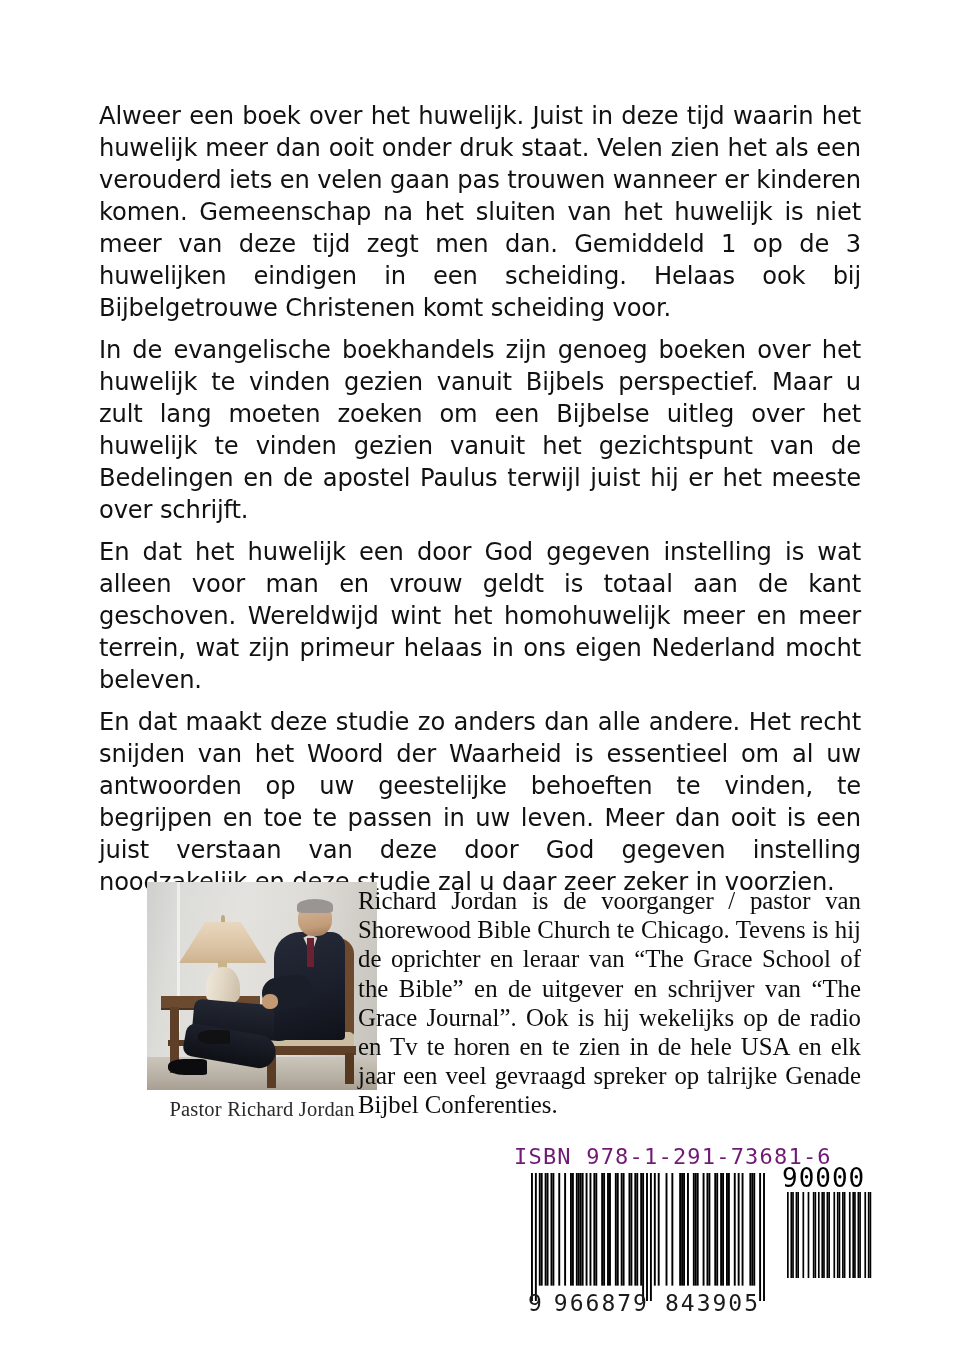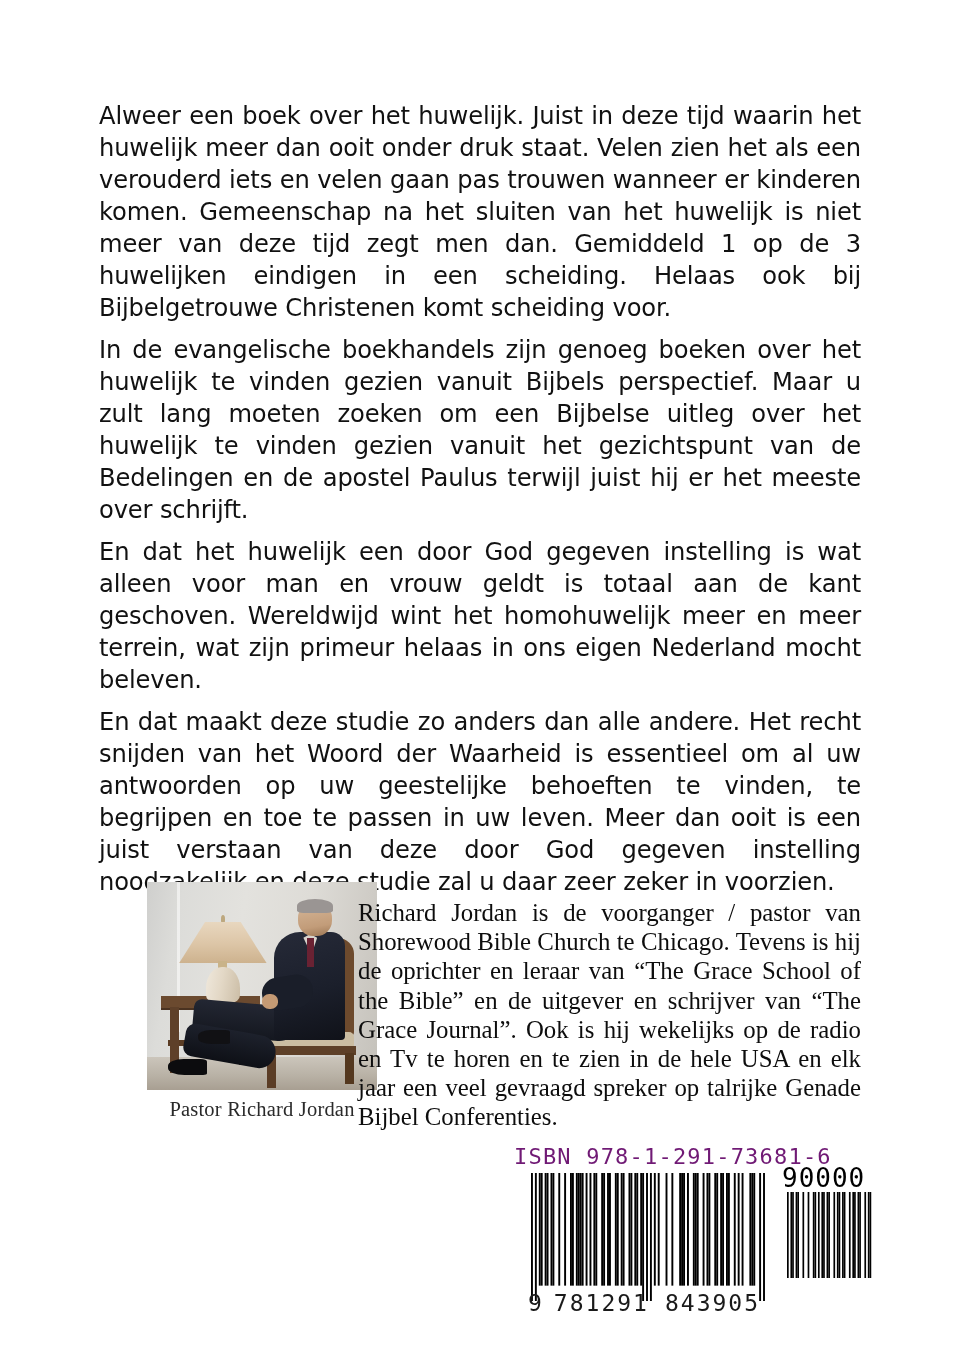--- a/index.html
+++ b/index.html
@@ -313,21 +313,21 @@
     font-family: "Liberation Serif", serif;
     font-size: 20.5px;
     line-height: 24px;
     color: #2a2a2a;
     letter-spacing: 0.2px;
   }
 
   .bio {
     position: absolute;
     left: 259px;
-    top: 16px;
+    top: 4px;
     width: 503px;
     margin: 0;
     font-family: "Liberation Serif", serif;
     font-size: 24.8px;
     line-height: 29.2px;
     text-align: justify;
     text-justify: inter-word;
     color: #0d0d0d;
   }
 
@@ -537,17 +537,17 @@
         <rect x="65.360" y="0" width="1.686" height="86.00" fill="#000000"></rect>
         <rect x="67.080" y="0" width="1.686" height="86.00" fill="#000000"></rect>
         <rect x="70.520" y="0" width="1.686" height="86.00" fill="#000000"></rect>
         <rect x="72.240" y="0" width="1.686" height="86.00" fill="#000000"></rect>
         <rect x="77.400" y="0" width="1.686" height="86.00" fill="#000000"></rect>
         <rect x="80.840" y="0" width="1.686" height="86.00" fill="#000000"></rect>
         <rect x="82.560" y="0" width="1.686" height="86.00" fill="#000000"></rect>
       </svg>
 
     <div class="bc-digits">
-      <span class="d-lead">9</span><span class="d-grp">781291</span><span>843905</span>
+      <span class="d-lead">9</span><span class="d-grp">966879</span><span>843905</span>
     </div>
   </div>
 
 </div>
 
 </body></html>

